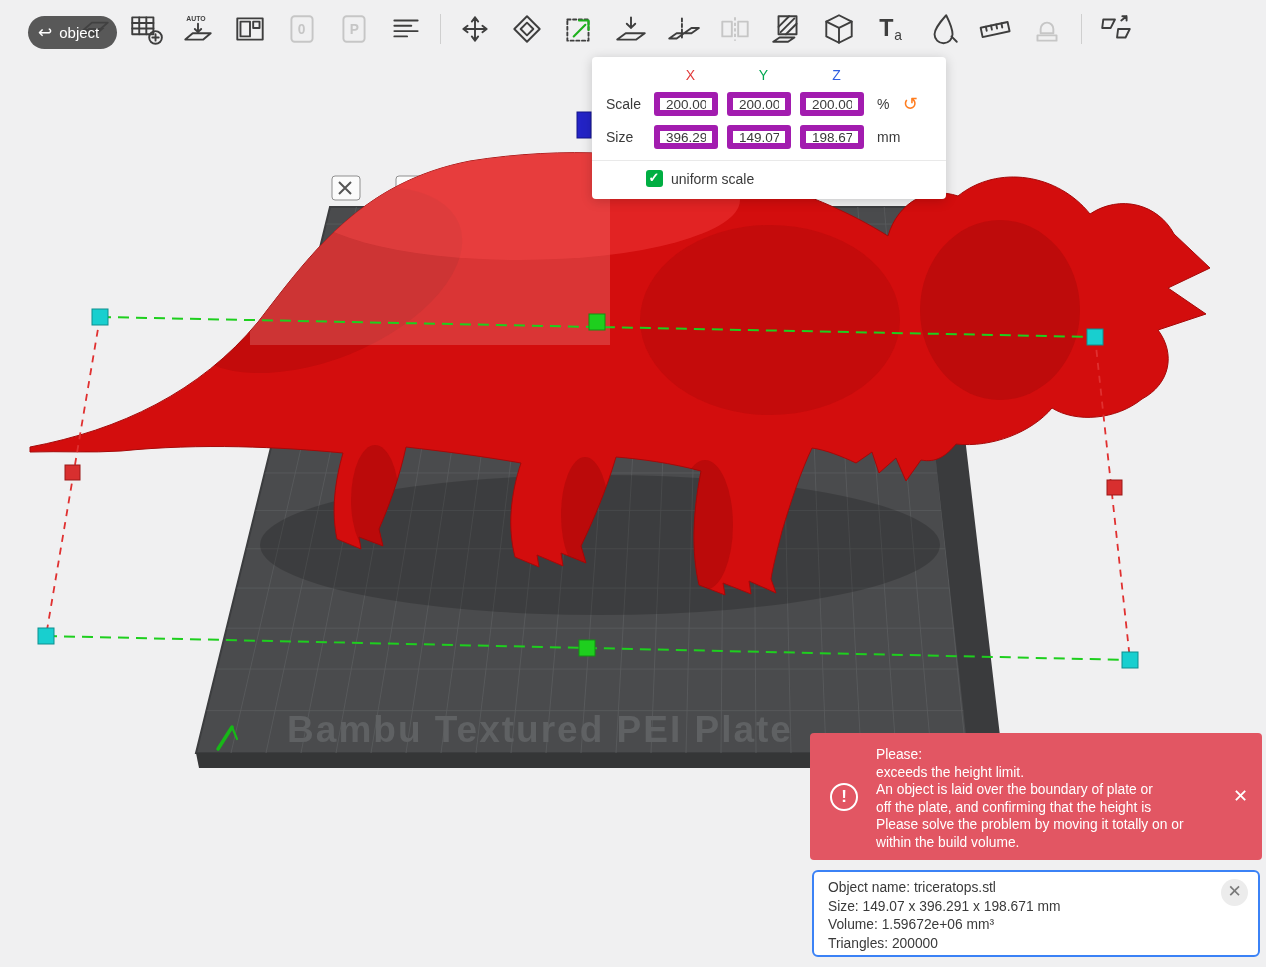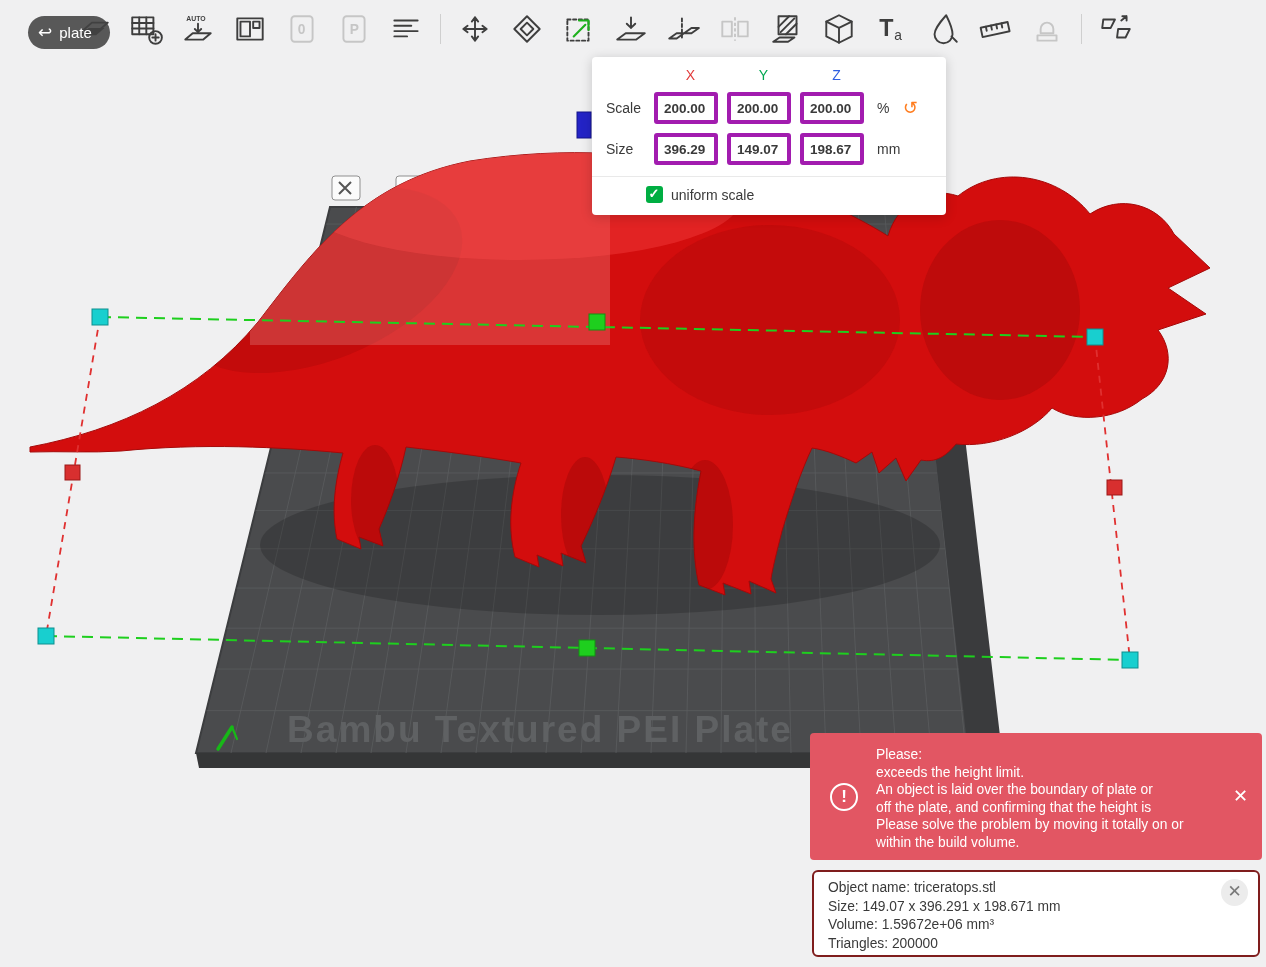--- a/index.html
+++ b/index.html
@@ -22,39 +22,39 @@
 
   
   .viewport { position:absolute; left:0; top:0; width:1266px; height:967px; z-index:1; }
 
   
   .scale-panel { position:absolute; left:592px; top:57px; width:354px; z-index:40; background:#ffffff;
     border-radius:4px; box-shadow:0 2px 12px rgba(0,0,0,0.18); padding:10px 14px 12px 14px; font-size:14px; color:#3a3a3a; }
   .sp-grid { display:grid; grid-template-columns:48px 73px 73px 73px 30px 24px; row-gap:9px; align-items:center; }
   .sp-axis { text-align:center; font-size:14px; }
   .ax-x { color:#e23b3b; } .ax-y { color:#00a64f; } .ax-z { color:#2f5fe0; }
-  .sp-input { width:64px; height:24px; border:4px solid #a21caf; border-radius:3px; padding:12px 6px; font-size:13.5px;
-    color:#3a3a3a; font-family:"Liberation Sans", sans-serif; background:#fff;font-weight:bold; }
+  .sp-input { width:64px; height:24px; border:6px solid #a21caf; border-radius:3px; padding:0 6px; font-size:13.5px;
+    color:#3a3a3a; font-family:"Liberation Sans", sans-serif; background:#fff; }
   .sp-unit { padding-left:4px; }
   .sp-reset { color:#ff7d1f; font-size:18px; cursor:pointer; line-height:1; transform:scaleX(-1); display:inline-block; }
   .sp-divider { height:1px; background:#e9e9e9; margin:11px -14px 9px -14px; }
   .sp-check { display:flex; align-items:center; gap:8px; cursor:pointer;padding-left:40px; }
   .cbox { width:17px; height:17px; background:#00ae42; border-radius:3px; position:relative; }
   .cbox::after { content:"✓"; position:absolute; left:2.5px; top:0px; color:#fff; font-size:13px; font-weight:bold; }
 
   
   .error-toast { position:absolute; left:810px; top:733px; width:452px; height:127px; background:#e25663; border-radius:4px;
     color:#ffffff; z-index:40; padding:13px 44px 12px 66px; font-size:13.8px; line-height:17.5px; }
   .err-icon { position:absolute; left:20px; top:50px; width:28px; height:28px; border:2px solid #ffffff; border-radius:50%;
     display:flex; align-items:center; justify-content:center; font-weight:bold; font-size:17px; }
   .err-close { position:absolute; right:14px; top:54px; font-size:18px; cursor:pointer; color:#fff; line-height:1; }
 
   
   .info-box { position:absolute; left:812px; top:870px; width:448px; height:87px; background:#ffffff;
-    border:2px solid #7f1d1d; border-radius:6px; z-index:40; padding:7px 44px 7px 14px;
+    border:2px solid #3b82f6; border-radius:6px; z-index:40; padding:7px 44px 7px 14px;
     font-size:13.8px; line-height:18.5px; color:#3a3a3a; }
   .info-close { position:absolute; right:10px; top:7px; width:27px; height:27px; border-radius:50%; background:#ececec;
     color:#7a7a7a; display:flex; align-items:center; justify-content:center; font-size:17px; cursor:pointer; }
 </style>
 </head>
 <body>
 
 <div class="stage">
 
   <svg class="viewport" viewBox="0 0 1266 967">
@@ -295,21 +295,21 @@
     <div class="tbicon">
         <svg viewBox="0 0 34 34">
       <path class="ic-stroke" d="M5 8 h11 l-4 8 h-8 z M19 17 h11 l-4 8 h-8 z"></path>
       <path class="ic-stroke" d="M22 9 l5-4 M27 5 l-4 0 M27 5 l0 4"></path>
         </svg>
       </div>
   </div>
 
   <div class="return-btn">
     <span class="undo">↩</span>
-    <span>plate</span>
+    <span>object</span>
   </div>
 
   <div class="scale-panel">
     <div class="sp-grid">
       <div></div>
       <div class="sp-axis ax-x">X</div>
       <div class="sp-axis ax-y">Y</div>
       <div class="sp-axis ax-z">Z</div>
       <div></div>
         <div></div>

